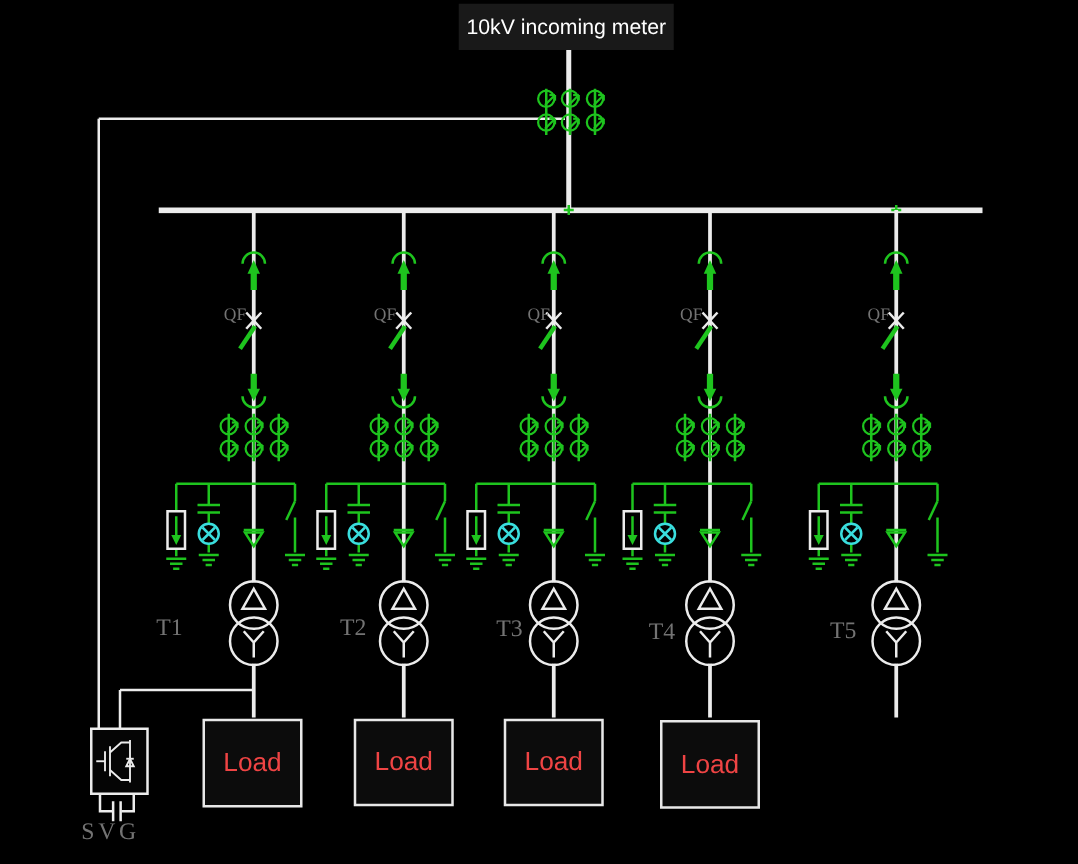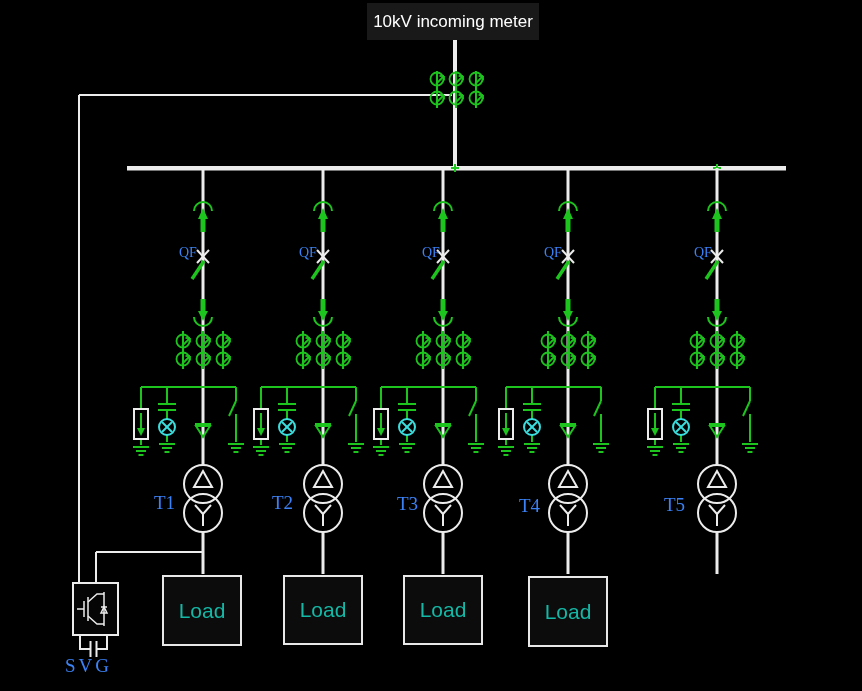--- a/index.html
+++ b/index.html
@@ -2,25 +2,25 @@
 <html><head>
 <meta charset="utf-8">
 <style>
   html,body{margin:0;padding:0;background:#000;}
   #stage{position:relative;width:862px;height:691px;background:#000;overflow:hidden;
          font-family:"Liberation Sans",sans-serif;}
   #stage svg{position:absolute;left:0;top:0;}
   .overlay{position:absolute;z-index:2;}
   .label-box{background:#191919;color:#fff;font-size:17px;display:flex;
              align-items:center;justify-content:center;white-space:nowrap;}
-  .cad-label{color:#3b82f6;font-family:"Liberation Serif",serif;white-space:nowrap;}
+  .cad-label{color:#737373;font-family:"Liberation Serif",serif;white-space:nowrap;}
   .qf-label{font-size:14px;}
   .t-label{font-size:19px;}
   .svg-label{font-size:19px;letter-spacing:3px;}
-  .term-box{border:2px solid #e8e8e8;background:#0c0c0c;color:#14b8a6;
+  .term-box{border:2px solid #e8e8e8;background:#0c0c0c;color:#ef4444;
             display:flex;align-items:center;justify-content:center;}
   .load-box{font-size:21px;}
   .pv-box{font-size:20px;}
 </style>
 </head>
 <body>
 
 <div id="stage">
 
 <svg width="862" height="691" viewBox="0 0 862 691">
@@ -162,21 +162,21 @@
 
 <div class="overlay label-box" style="left:367px;top:3px;width:172px;height:37px;">10kV incoming meter</div>
 
 
 <div class="overlay cad-label qf-label" style="left:179px;top:245px;">QF</div>
 <div class="overlay cad-label qf-label" style="left:299px;top:245px;">QF</div>
 <div class="overlay cad-label qf-label" style="left:422px;top:245px;">QF</div>
 <div class="overlay cad-label qf-label" style="left:544px;top:245px;">QF</div>
 <div class="overlay cad-label qf-label" style="left:694px;top:245px;">QF</div>
 
-<div class="overlay cad-label t-label" style="left:154px;top:492px;">T1</div>
+<div class="overlay cad-label t-label" style="left:125px;top:492px;">T1</div>
 <div class="overlay cad-label t-label" style="left:272px;top:492px;">T2</div>
 <div class="overlay cad-label t-label" style="left:397px;top:493px;">T3</div>
 <div class="overlay cad-label t-label" style="left:519px;top:495px;text-align:right;">T4</div>
 <div class="overlay cad-label t-label" style="left:664px;top:494px;">T5</div>
 
 <div class="overlay term-box load-box" style="left:162px;top:575px;width:76px;height:67px;">Load</div>
 <div class="overlay term-box load-box" style="left:283px;top:575px;width:76px;height:66px;">Load</div>
 <div class="overlay term-box load-box" style="left:403px;top:575px;width:76px;height:66px;">Load</div>
 <div class="overlay term-box load-box" style="left:528px;top:576px;width:76px;height:67px;">Load</div>
 

